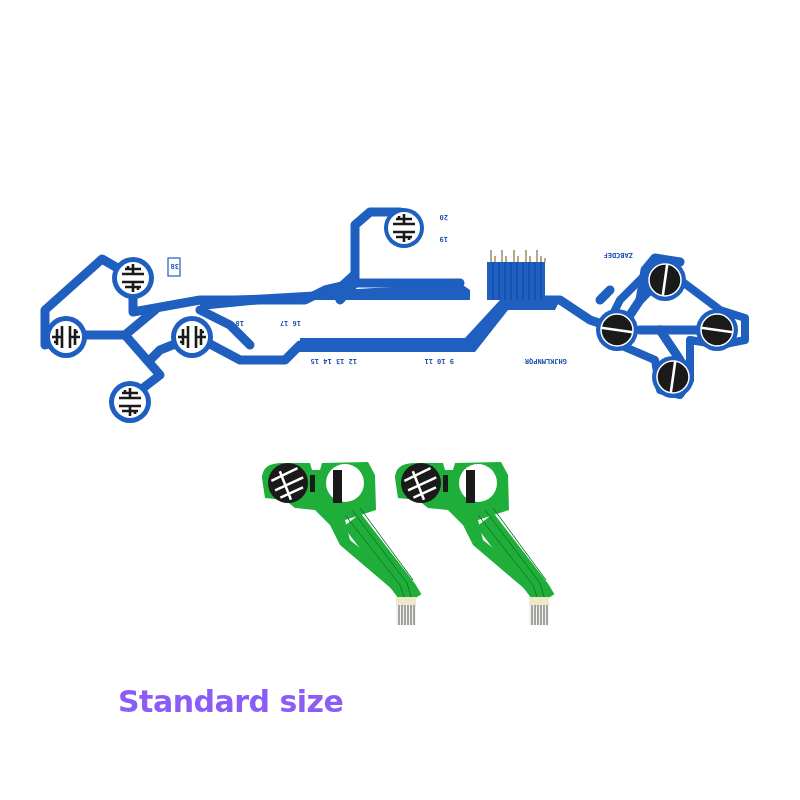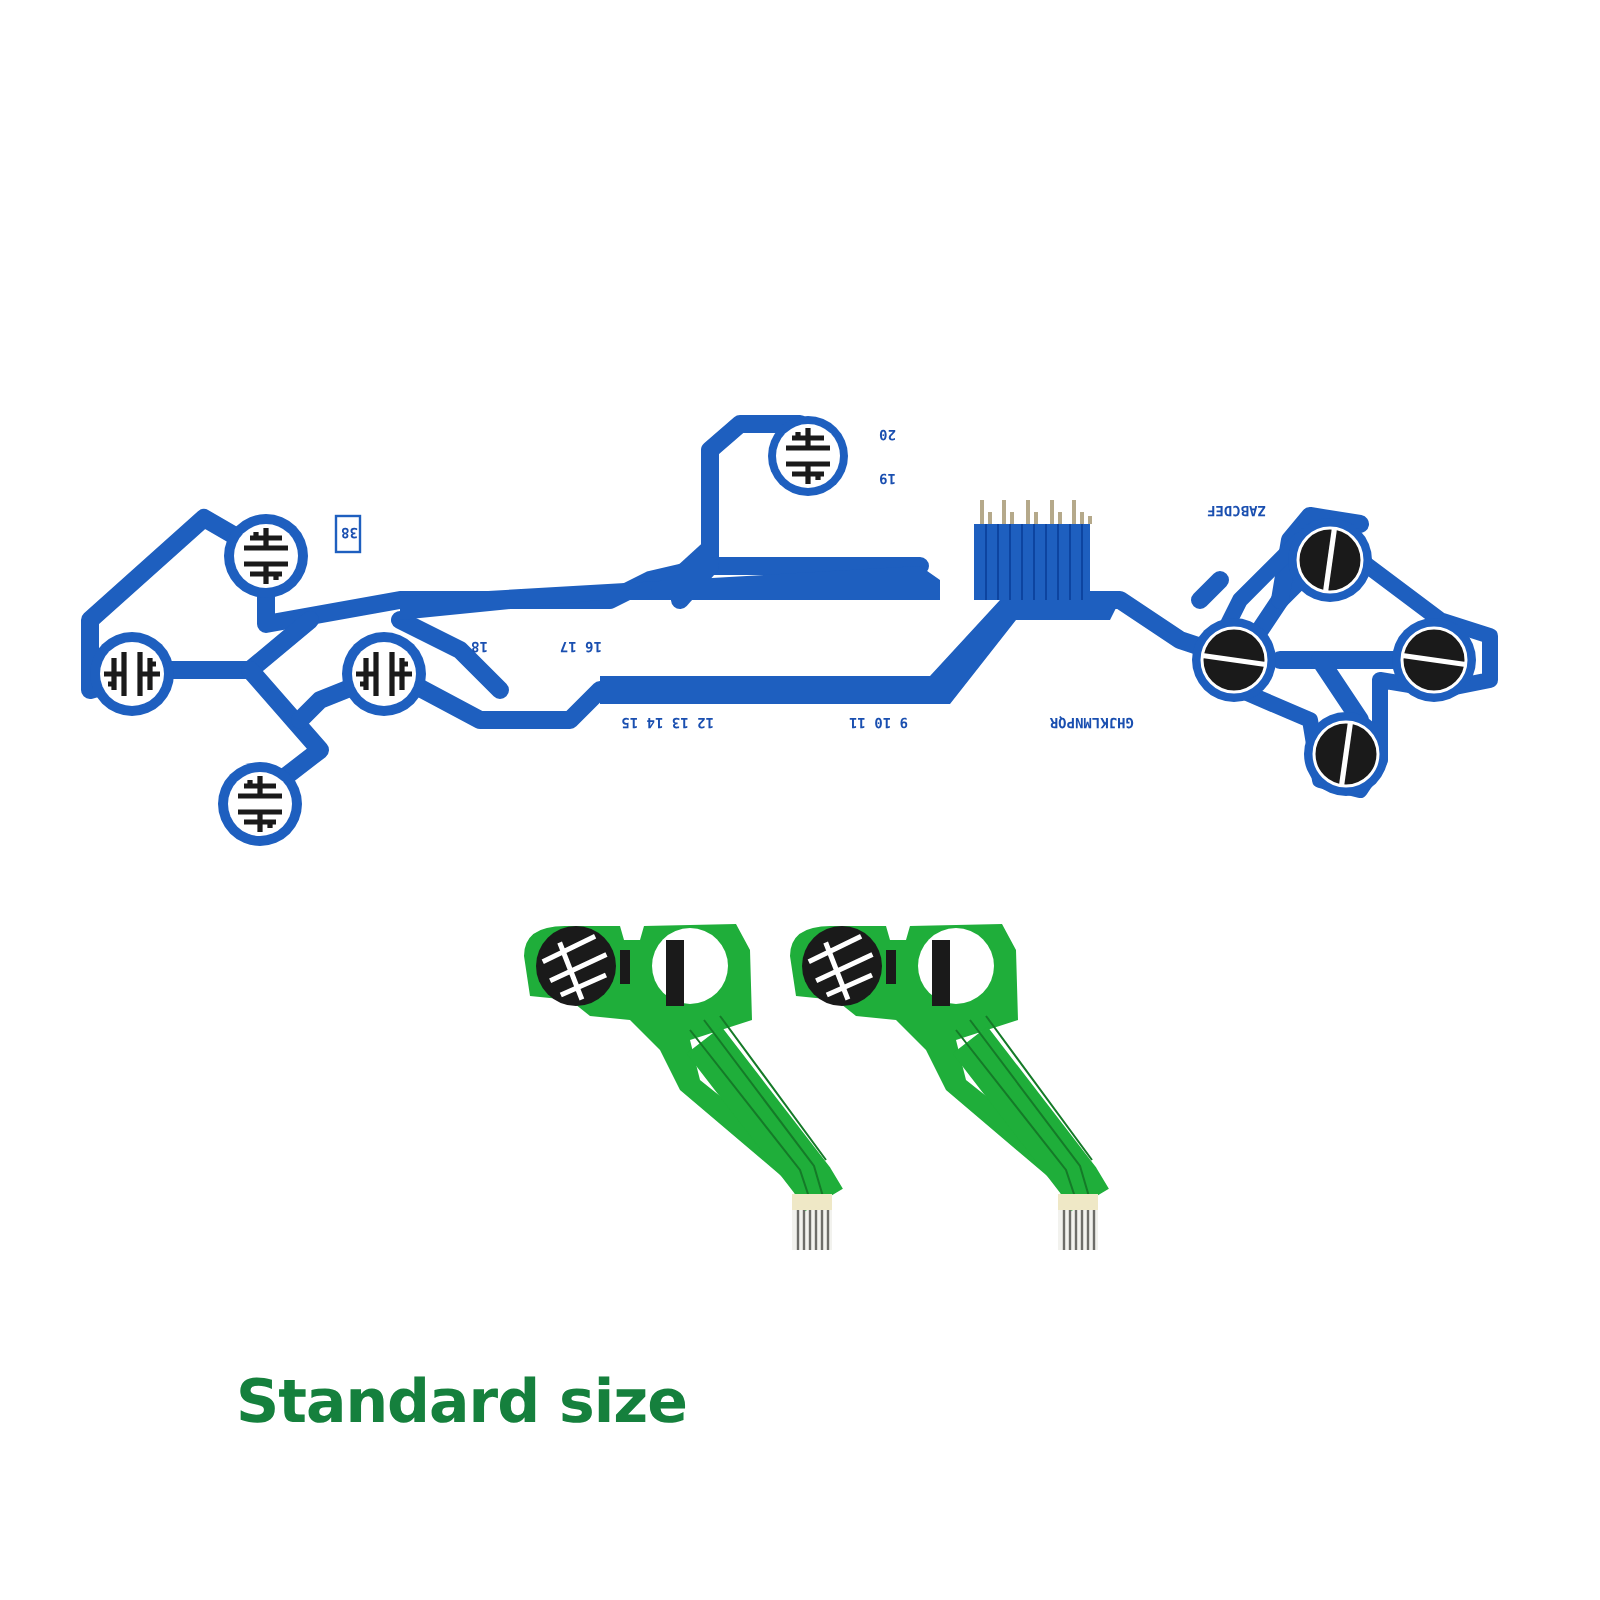--- a/index.html
+++ b/index.html
@@ -1,18 +1,18 @@
 <!DOCTYPE html>
 <html><head>
 <meta charset="utf-8">
 <style>
   html, body { margin: 0; padding: 0; }
   body { width: 800px; height: 800px; background: #ffffff; position: relative; overflow: hidden; font-family: "DejaVu Sans", sans-serif; }
   .photo { position: absolute; left: 0; top: 0; width: 800px; height: 800px; }
-  .caption { position: absolute; left: 118px; top: 684px; font-family: "DejaVu Sans", sans-serif; font-size: 30px; font-weight: bold; color: #15803d; letter-spacing: -0.5px; }
+  .caption { position: absolute; left: 118px; top: 684px; font-family: "DejaVu Sans", sans-serif; font-size: 30px; font-weight: bold; color: #8b5cf6; letter-spacing: -0.5px; }
   .silk { font-family: "DejaVu Sans Mono", monospace; font-size: 7px; fill: #1a4fb0; font-weight: bold; }
 </style>
 </head>
 <body>
 
 <svg class="photo" viewBox="0 0 800 800" xmlns="http://www.w3.org/2000/svg">
   <defs>
     <g id="lattice">
       <circle r="16" fill="#ffffff"></circle>
       <path d="M-11,-4 H11 M-11,4 H11 M-8,-9 H8 M-8,9 H8 M0,-14 V-4 M0,4 V14 M-5,-12 V-9 M5,9 V12" stroke="#1a1a1a" stroke-width="2.6" fill="none"></path>

